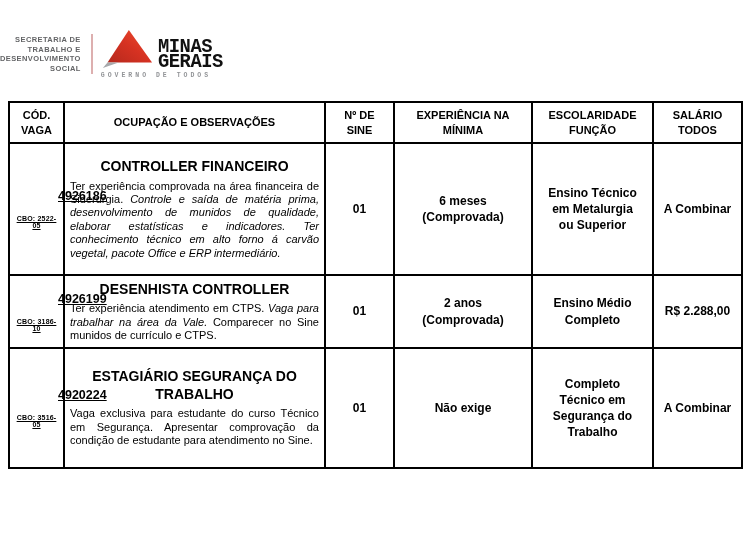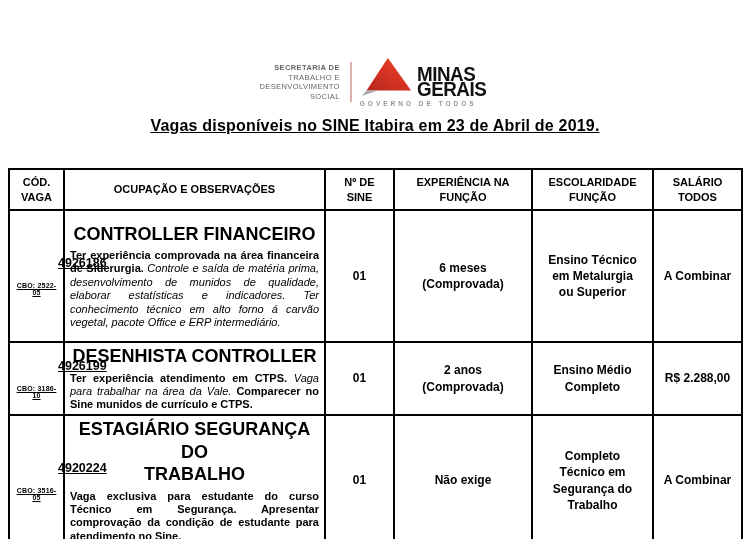--- a/index.html
+++ b/index.html
@@ -6,34 +6,34 @@
   html,body { background:#ffffff; }
   body {
     width:750px; height:539px; overflow:hidden;
     font-family:"Liberation Sans","DejaVu Sans",sans-serif;
     color:#000;
   }
   .page { position:relative; width:750px; height:539px; background:#fff; }
 
   
   .brand-header {
-    display:flex; justify-content:center; align-items:center;
-    padding-top:40px; height:68px;margin-top:28px;
+    display:flex; align-items:center;
+    padding-top:40px; height:68px;
   }
   .org {
     text-align:right; font-size:7.5px; line-height:9.5px;
     color:#636466; letter-spacing:.4px;
   }
   .org .l0 { font-weight:normal; }
-  .org div { font-weight:normal; }
+  .org div { font-weight:bold; }
   .org .l0 { font-weight:600; }
   .brand-divider {
     width:2px; height:40px; background:#ddafaf; margin:0 8px 0 10px;
   }
-  .logo { display:flex; flex-direction:column; }
+  .logo { display:flex; flex-direction:column;font-family:Liberation Mono, monospace; }
   .logo-row { display:flex; align-items:flex-end; }
   .logo-triangle { margin-right:5px; }
   .logo-text {
     font-weight:bold; font-size:20px; line-height:15px;
     letter-spacing:-.5px; transform:scaleX(.94); transform-origin:left bottom;
     color:#111;
   }
   .tagline {
     font-size:6.5px; color:#939598; letter-spacing:3px;
     margin-top:3px; white-space:nowrap; font-weight:bold;
@@ -58,26 +58,26 @@
   .vagas th { font-size:11px; line-height:1.3; white-space:pre-line; height:41px; }
   tr.row-1 { height:132px; }
   tr.row-2 { height:73px; }
   tr.row-3 { height:120px; }
 
   .code-cell { font-size:12.5px; padding:2px 2px; }
   .job-code { text-decoration:underline; display:block;margin-left:43px; }
   .cbo { font-size:7px; text-decoration:underline; display:block; margin-top:12px; letter-spacing:.2px; }
 
   .occ-cell { padding:4px 8px; }
-  .occ-title { font-size:18px; line-height:1.25; margin-bottom:4px; white-space:pre-line; }
+  .occ-title { font-size:14px; line-height:1.25; margin-bottom:4px; white-space:pre-line; }
   .occ-desc {
     text-align:justify; font-size:11px; line-height:1.22;
     font-weight:normal;
   }
-  .seg-bold { font-weight:bold; }
+  .seg-bold { font-weight:normal; }
   .seg-italic { font-style:italic; font-weight:normal; }
 
   .num-cell, .exp-cell, .edu-cell, .sal-cell {
     font-size:12px; line-height:1.35; white-space:pre-line;
   }
 </style>
 </head>
 <body>
 
 <div class="page">
@@ -105,40 +105,39 @@
         </svg>
         <div class="logo-text">
           <div>MINAS</div>
           <div>GERAIS</div>
         </div>
       </div>
       <div class="tagline">GOVERNO DE TODOS</div>
     </div>
   </div>
 
-  <div class="page-title">Vagas disponíveis no SINE Itabira em 23 de Abril de 2019.</div>
 
   <table class="vagas">
     <colgroup>
       <col style="width:55px">
         <col style="width:261px">
         <col style="width:69px">
       <col style="width:138px">
         <col style="width:121px">
         <col style="width:89px">
     </colgroup>
     <thead>
       <tr>
         <th>CÓD.
 VAGA</th>
         <th>OCUPAÇÃO E OBSERVAÇÕES</th>
         <th>Nº DE
 SINE</th>
         <th>EXPERIÊNCIA NA
-FUNÇÃO</th>
+MÍNIMA</th>
         <th>ESCOLARIDADE
 FUNÇÃO</th>
         <th>SALÁRIO
 TODOS</th>
       </tr>
     </thead>
     <tbody>
       <tr class="row-1">
         <td class="code-cell">
           <span class="job-code">4926186</span>

